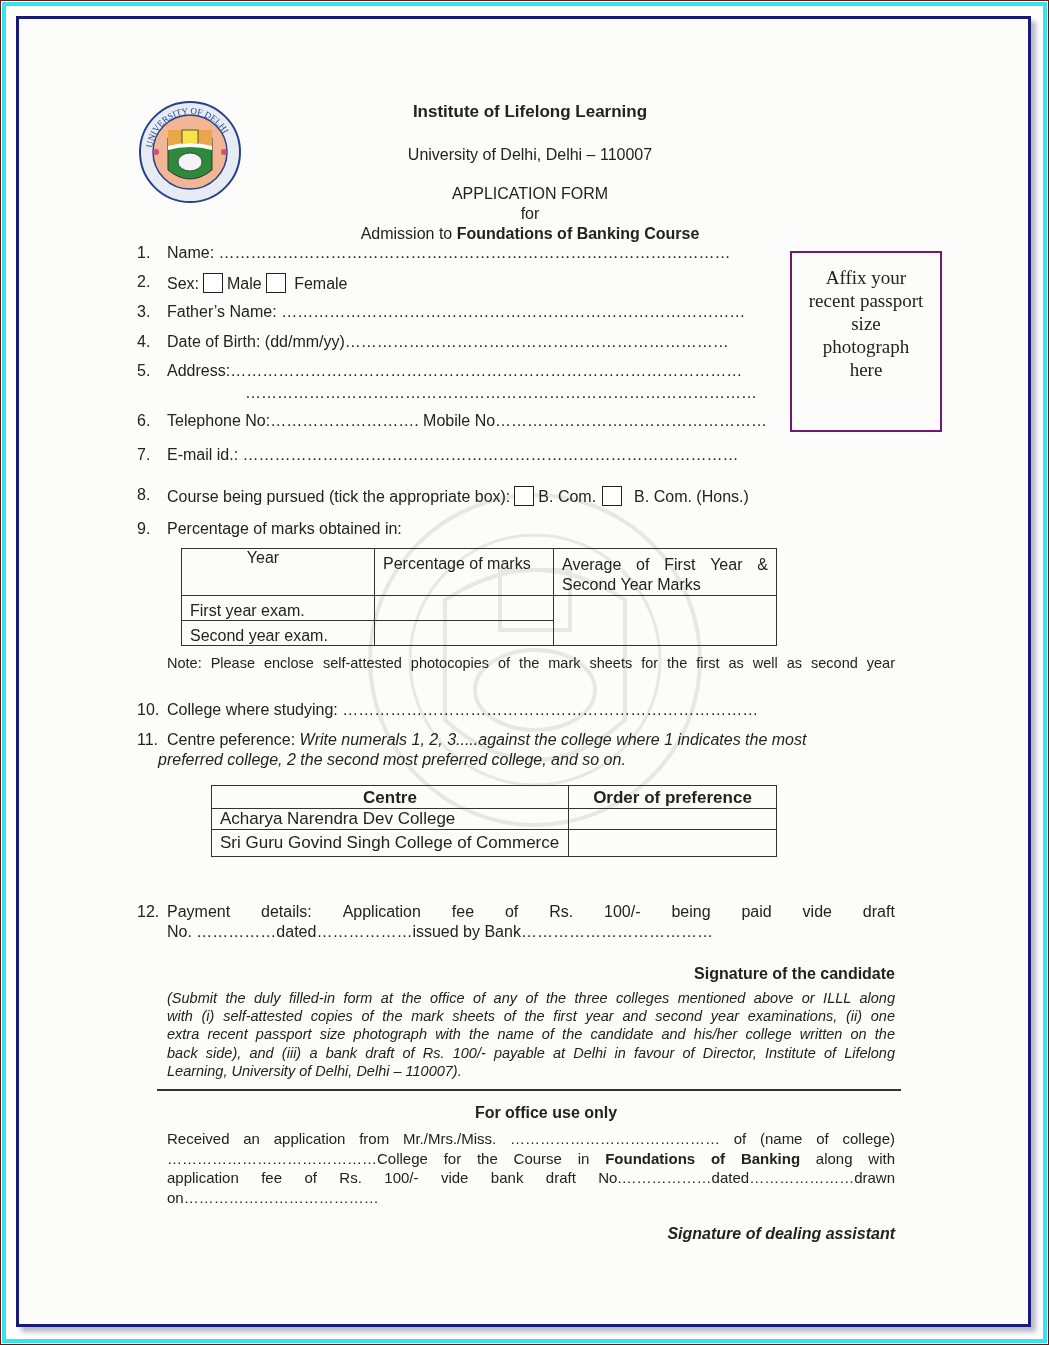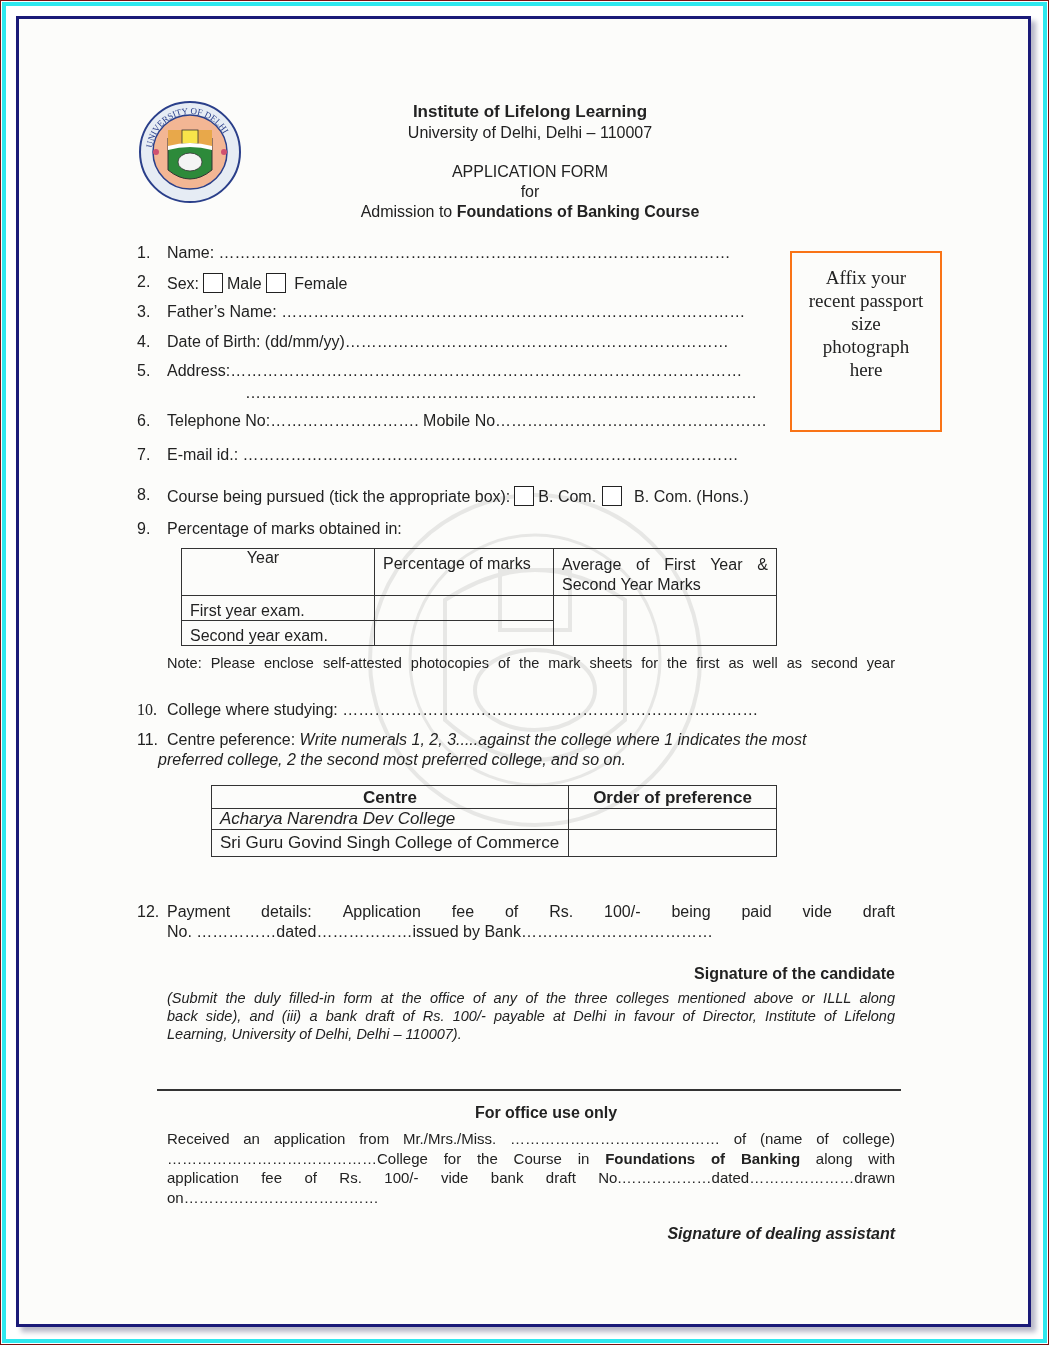--- a/index.html
+++ b/index.html
@@ -7,25 +7,25 @@
          font-family:"Liberation Sans", sans-serif; color:#222; }
   .frame-outer { position:absolute; left:0; top:0; width:1047px; height:1343px; border:1px solid #7a1010; }
   .frame-cyan { position:absolute; left:2px; top:2px; width:1037px; height:1333px; border:4px solid #2ee8ee; }
   .frame-inner { position:absolute; left:16px; top:16px; width:1009px; height:1305px; border:3px solid #1a1a78;
                  background:#fcfcfa; box-shadow:5px 5px 5px #b8b8c8; }
   .abs { position:absolute; white-space:nowrap; }
   .t { font-size:16px; line-height:18px; }
   .dots { letter-spacing:0; }
   .center { text-align:center; }
   .hdr1 { font-weight:bold; font-size:17px; }
-  .hdr2 { font-size:16px; }
+  .hdr2 { font-size:16px;margin-top:22px; }
   .cb { display:inline-block; width:18px; height:18px; border:1.5px solid #222; vertical-align:-4px; margin:0 4px; background:#fff; }
   table.grid { position:absolute; border-collapse:collapse; font-size:16px; }
   table.grid td, table.grid th { border:1.3px solid #333; padding:0 8px; vertical-align:top; font-weight:normal; text-align:left; }
-  .photo { position:absolute; left:790px; top:251px; width:148px; height:177px; border:2px solid #f97316;
+  .photo { position:absolute; left:790px; top:251px; width:148px; height:177px; border:2px solid #701a75;
            font-family:"Liberation Serif", serif; font-size:19px; line-height:23px; text-align:center; color:#222; }
   .photo span { display:block; margin-top:13px; }
   .it { font-style:italic; }
   .b { font-weight:bold; }
   .hr { position:absolute; left:157px; top:1089px; width:744px; height:2px; background:#333; }
   .watermark { position:absolute; left:350px; top:490px; width:370px; height:340px; opacity:0.12; }
   .justify { text-align:justify; text-align-last:justify; }
 </style>
 </head>
 <body>
@@ -127,34 +127,34 @@
     <td style="vertical-align:bottom;margin-top:8px;">Second year exam.</td>
     <td></td>
   </tr>
 </tbody>
   </table>
 
 <div class="abs" style="left:167px;top:655px;font-size:14.5px;width:728px;">
   <div class="justify">Note: Please enclose self-attested photocopies of the mark sheets for the first as well as second year</div>
 </div>
 
-<div class="abs t" style="left:137px;top:701px;font-family:Liberation Serif, serif;">10.</div>
+<div class="abs t" style="left:137px;top:701px;">10.</div>
 <div class="abs t" style="left:167px;top:701px;width:600px;overflow:hidden;"><span>College where studying: </span><span class="dots">……………………………………………………………………</span></div>
 
 <div class="abs t" style="left:137px;top:731px;">11.</div>
 <div class="abs t" style="left:167px;top:731px;"><span>Centre peference: </span><span class="it">Write numerals 1, 2, 3.....against the college where 1 indicates the most</span></div>
 <div class="abs t it" style="left:158px;top:751px;">preferred college, 2 the second most preferred college, and so on.</div>
 
 <table class="grid" style="left:181px;top:785px;width:566px;font-size:17px;margin-left:30px;">
   <tbody>
       <tr style="height:23px;">
     <th class="b" style="width:340px;text-align:center;font-weight:bold;vertical-align:bottom;">Centre</th>
     <th class="b" style="text-align:center;font-weight:bold;vertical-align:bottom;">Order of preference</th>
   </tr>
-  <tr style="height:20px;font-style:italic;">
+  <tr style="height:20px;">
     <td style="vertical-align:middle;">Acharya Narendra Dev College</td>
     <td></td>
   </tr>
   <tr style="height:27px;">
     <td style="vertical-align:middle;">Sri Guru Govind Singh College of Commerce</td>
     <td></td>
   </tr>
 </tbody>
   </table>
 
@@ -171,20 +171,22 @@
   <span>paid</span>
   <span>vide</span>
   <span>draft</span>
 </div>
 <div class="abs t" style="left:167px;top:923px;">No. ……………dated………………issued by Bank………………………………</div>
 
 <div class="abs t b" style="left:600px;top:965px;width:295px;text-align:right;">Signature of the candidate</div>
 
 <div class="abs it" style="left:167px;top:989px;width:728px;font-size:14.5px;line-height:18.2px;white-space:normal;">
   <div class="justify">(Submit the duly filled-in form at the office of any of the three colleges mentioned above or ILLL along</div>
+  <div class="justify">with (i) self-attested copies of the mark sheets of the first year and second year examinations, (ii) one</div>
+  <div class="justify">extra recent passport size photograph with the name of the candidate and his/her college written on the</div>
   <div class="justify">back side), and (iii) a bank draft of Rs. 100/- payable at Delhi in favour of Director, Institute of Lifelong</div>
   <div>Learning, University of Delhi, Delhi – 110007).</div>
 </div>
 
 <div class="hr"></div>
 
 <div class="abs t b center" style="left:400px;top:1104px;width:292px;">For office use only</div>
 <div class="abs" style="left:167px;top:1129px;width:728px;font-size:15px;line-height:19.5px;">
   <div class="justify">Received an application from Mr./Mrs./Miss. …………………………………… of (name of college)</div>
   <div class="justify"><span>……………………………………College for the Course in </span><span class="b">Foundations of Banking</span><span> along with</span></div>

